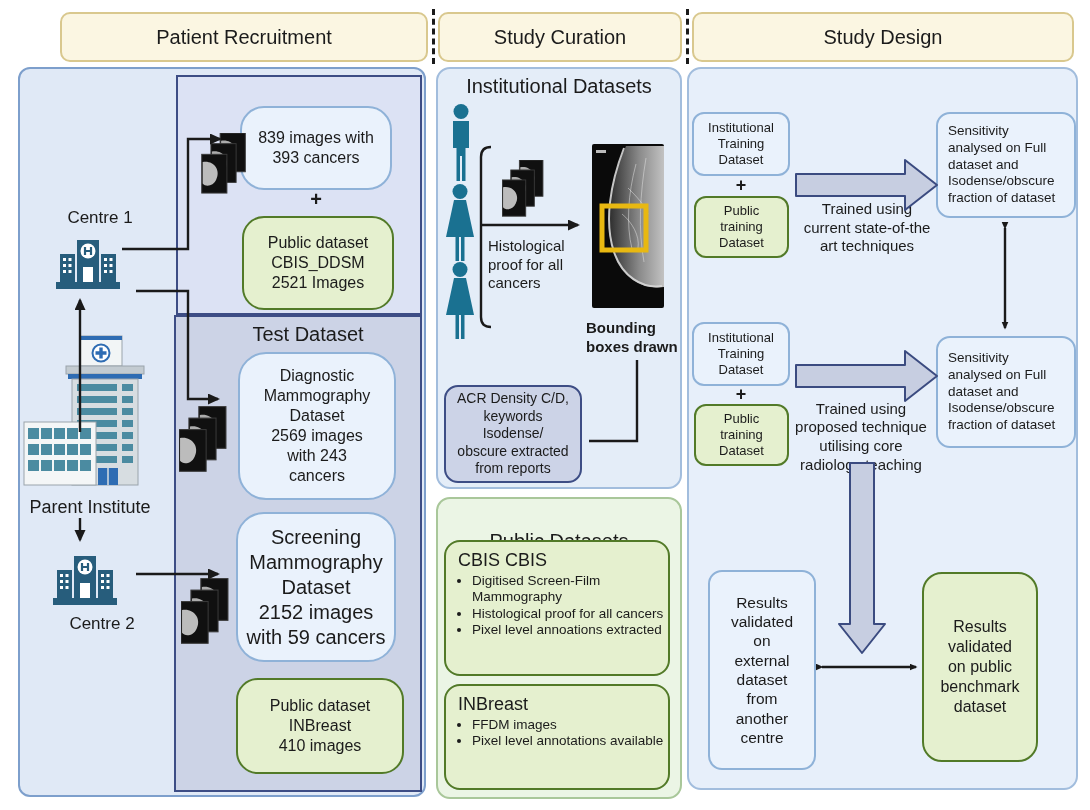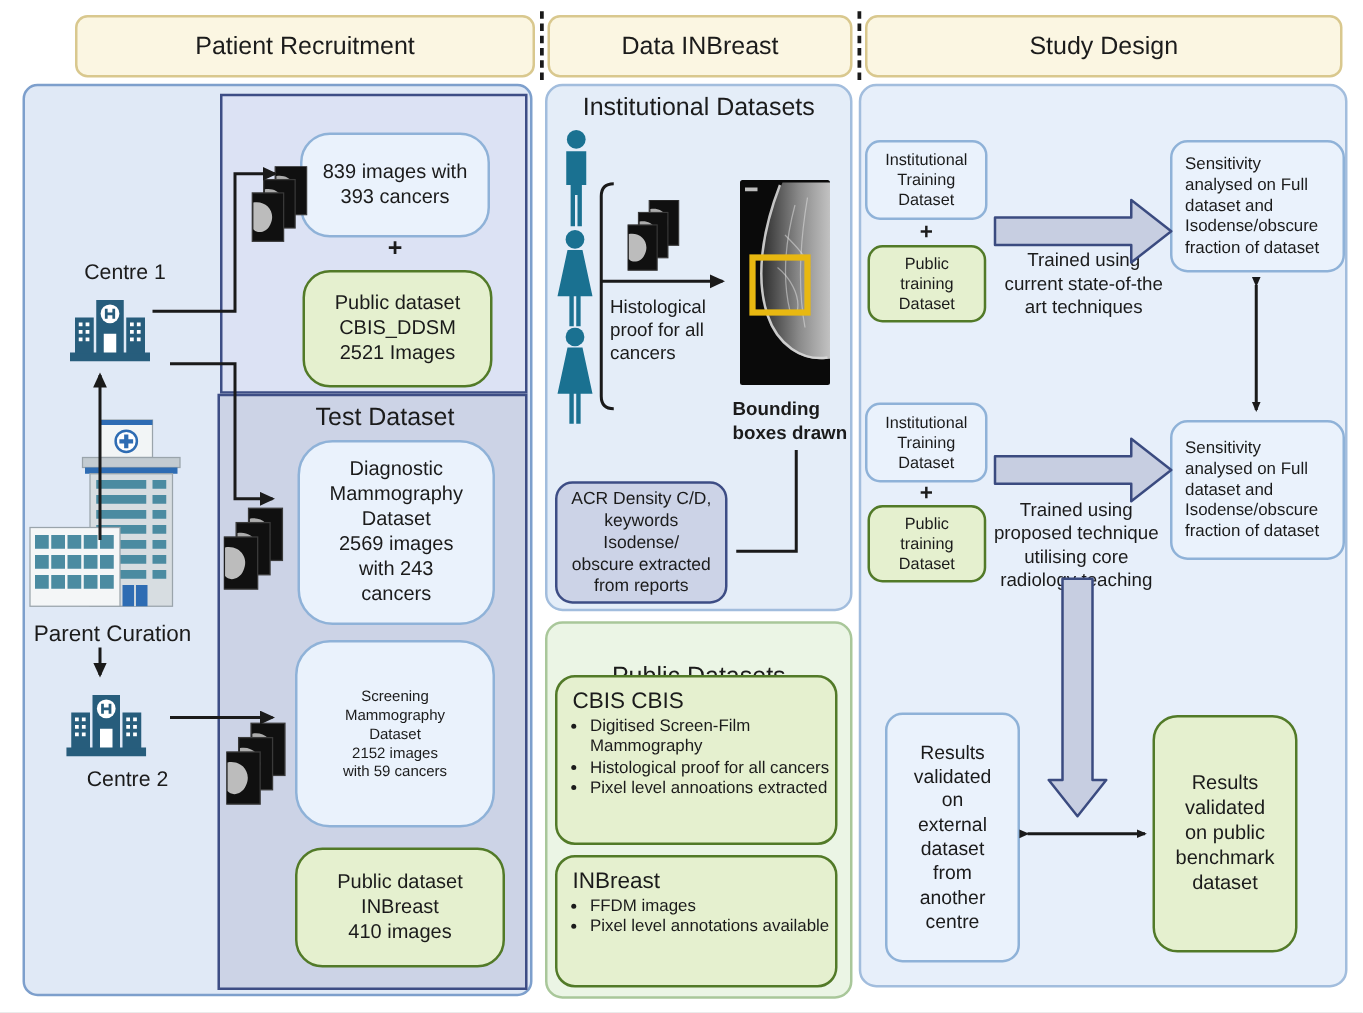--- a/index.html
+++ b/index.html
@@ -31,21 +31,21 @@
   .gb li{font-size:13.5px;line-height:1.22;text-align:left;}
   .overlay{position:absolute;left:0;top:0;pointer-events:none;}
 </style>
 </head>
 <body>
 
 <div class="canvas">
 
   <div class="abs hdr" style="left:60px;top:12px;width:368px;height:50px;">Patient Recruitment</div>
   <div class="abs dash" style="left:432px;top:9px;height:55px;"></div>
-  <div class="abs hdr" style="left:438px;top:12px;width:244px;height:50px;">Data INBreast</div>
+  <div class="abs hdr" style="left:438px;top:12px;width:244px;height:50px;">Study Curation</div>
   <div class="abs dash" style="left:686px;top:9px;height:55px;"></div>
   <div class="abs hdr" style="left:692px;top:12px;width:382px;height:50px;">Study Design</div>
 
   <div class="abs lpanel" style="left:18px;top:67px;width:408px;height:730px;"></div>
 
   <div class="abs dsbox train" style="left:176px;top:75px;width:246px;height:240px;"></div>
   <div class="abs box blue" style="left:240px;top:106px;width:152px;height:84px;border-radius:24px;font-size:16px;">839 images with
 393 cancers</div>
   <div class="abs plus" style="left:296px;top:186px;width:40px;height:26px;">+</div>
   <div class="abs box green" style="left:242px;top:216px;width:152px;height:94px;border-radius:22px;font-size:16px;">Public dataset
@@ -53,31 +53,31 @@
 2521 Images</div>
 
   <div class="abs dsbox test" style="left:174px;top:315px;width:248px;height:477px;"></div>
   <div class="abs title" style="left:174px;top:321px;width:248px;height:26px;padding-left:20px;">Test Dataset</div>
   <div class="abs box blue" style="left:238px;top:352px;width:158px;height:148px;border-radius:28px;font-size:16px;">Diagnostic
 Mammography
 Dataset
 2569 images
 with 243
 cancers</div>
-  <div class="abs box blue" style="left:236px;top:512px;width:160px;height:150px;border-radius:28px;font-size:12px;">Screening
+  <div class="abs box blue" style="left:236px;top:512px;width:160px;height:150px;border-radius:28px;font-size:20px;">Screening
 Mammography
 Dataset
 2152 images
 with 59 cancers</div>
   <div class="abs box green" style="left:236px;top:678px;width:168px;height:96px;border-radius:22px;font-size:16px;">Public dataset
 INBreast
 410 images</div>
 
   <div class="abs lbl" style="left:50px;top:206px;width:100px;height:24px;">Centre 1</div>
-  <div class="abs lbl" style="left:12px;top:494px;width:156px;height:26px;font-size:18px;">Parent Curation</div>
+  <div class="abs lbl" style="left:12px;top:494px;width:156px;height:26px;font-size:18px;">Parent Institute</div>
   <div class="abs lbl" style="left:52px;top:612px;width:100px;height:24px;">Centre 2</div>
 
   <svg class="abs" style="left:56px;top:236px;" width="64" height="54" viewBox="0 0 64 54">
     <g fill="#275d7c">
       <rect x="0" y="46" width="64" height="7"></rect>
       <rect x="21" y="4" width="22" height="43"></rect>
       <rect x="4" y="18" width="15" height="29"></rect>
       <rect x="45" y="18" width="15" height="29"></rect>
     </g>
     <circle cx="32" cy="15" r="7.5" fill="#ffffff"></circle>

